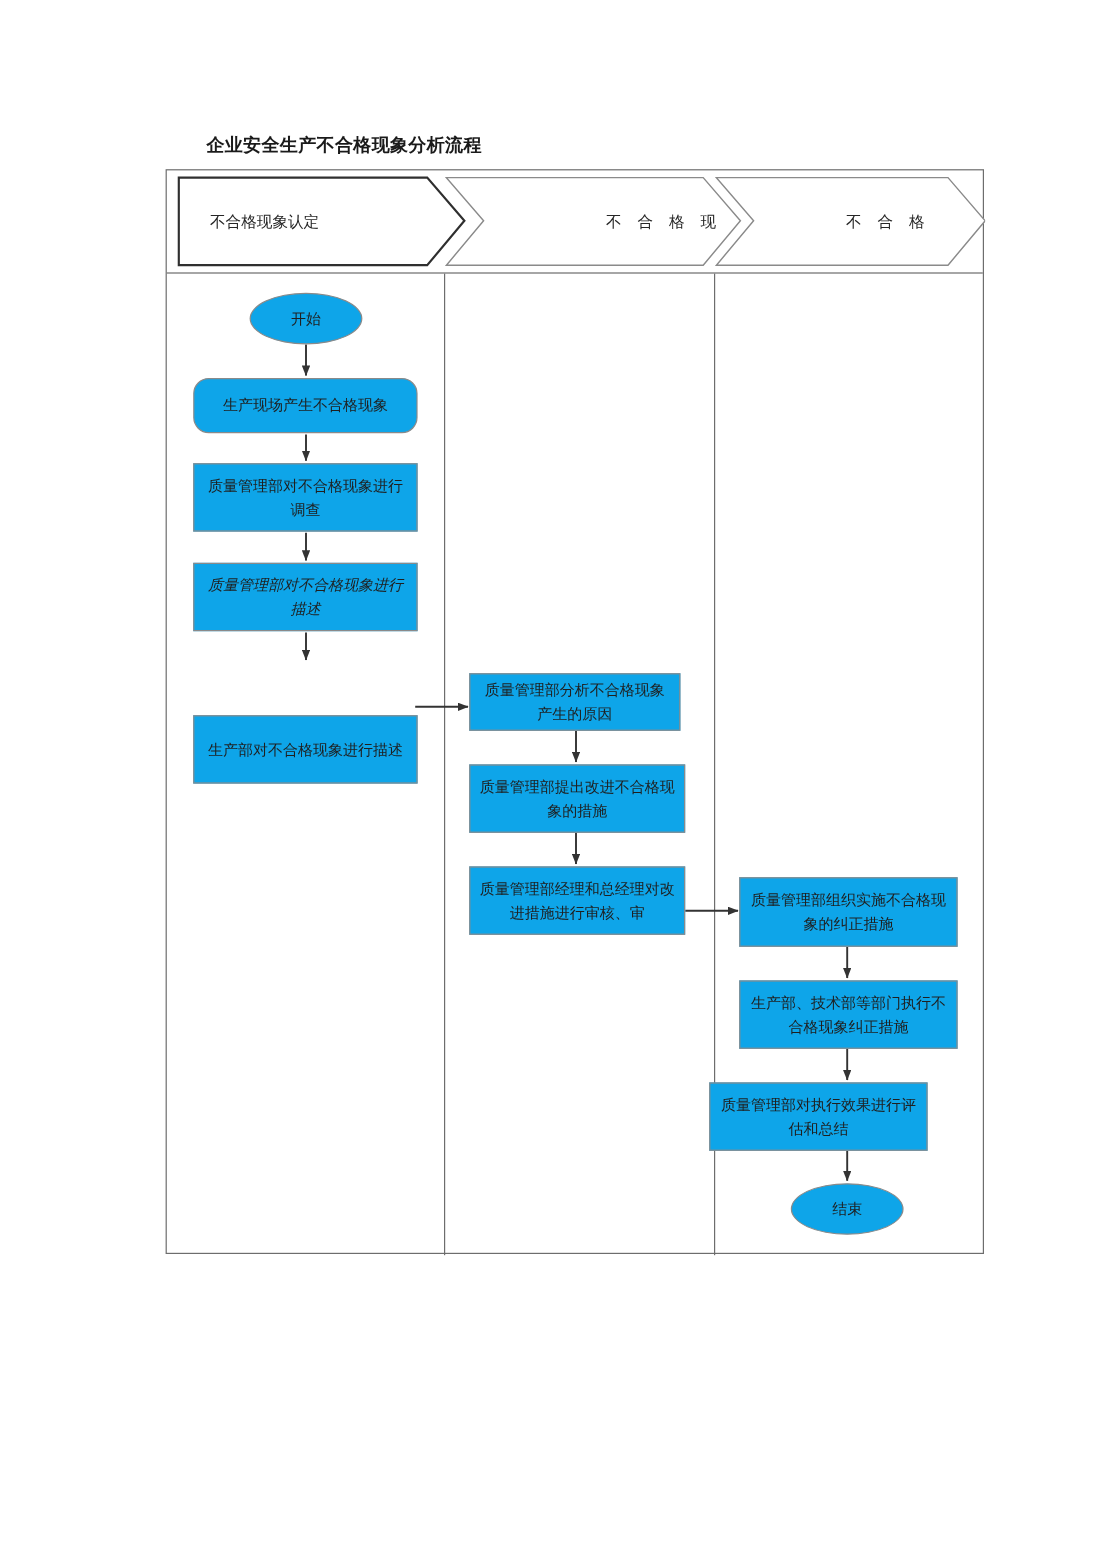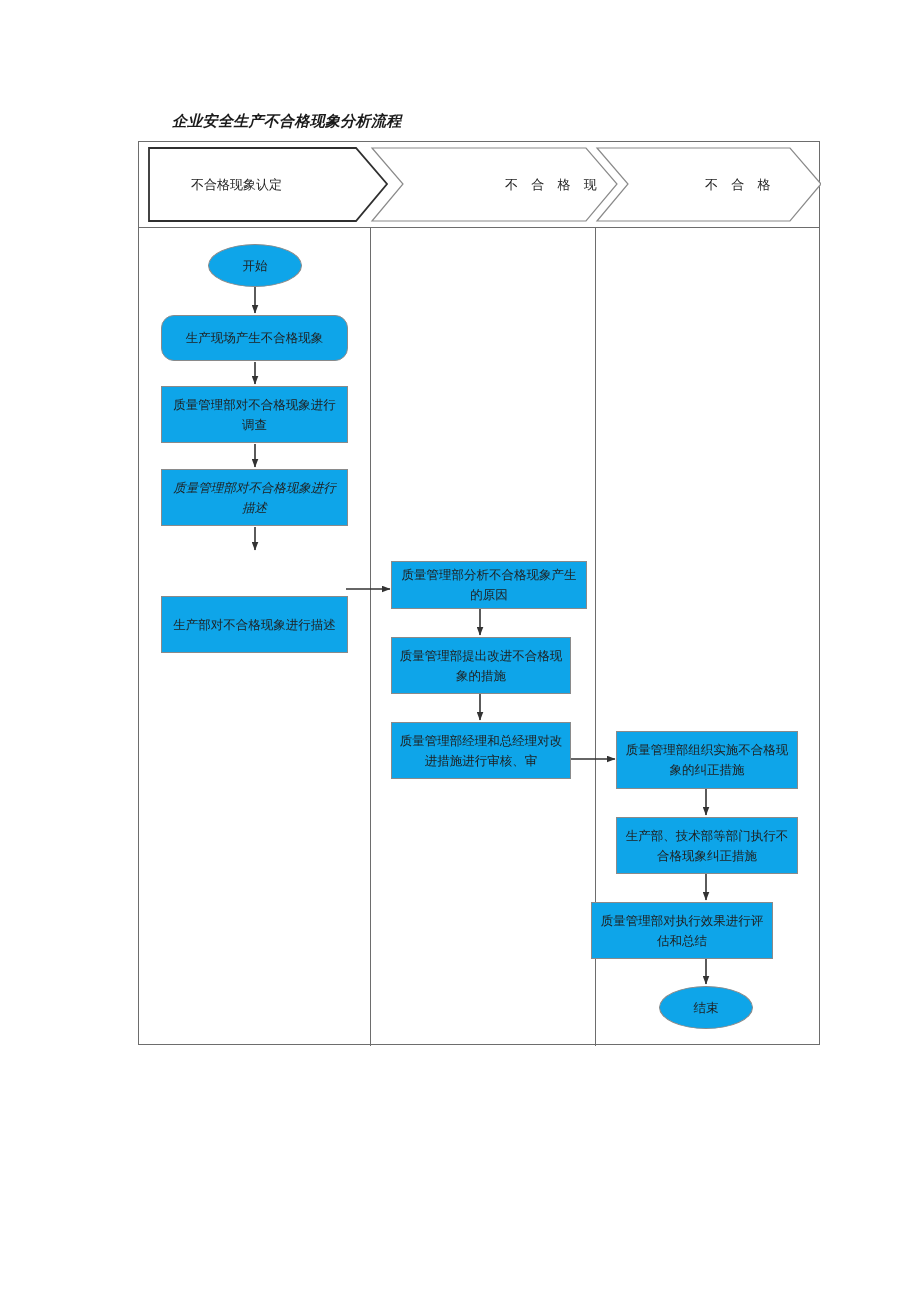--- a/index.html
+++ b/index.html
@@ -18,21 +18,20 @@
   #page-title {
     position: absolute;
     left: 172px;
     top: 112px;
     font-family: "Liberation Sans", "DejaVu Sans", sans-serif;
     font-size: 15px;
     font-weight: 600;
     color: #1a1a1a;
     letter-spacing: 0.3px;
     white-space: nowrap;
-    font-style: italic;
   }
 
   #diagram-frame {
     position: absolute;
     left: 138px;
     top: 141px;
     width: 682px;
     height: 904px;
     border: 1px solid #6d6d6d;
     box-sizing: border-box;
@@ -114,21 +113,21 @@
   <div id="header-band">
     <svg id="header-svg" width="682" height="86" viewBox="0 0 682 86">
 
       <path d="M10,6 L217,6 L248,42 L217,79 L10,79 Z" fill="#ffffff" stroke="#2f2f2f" stroke-width="1.8"></path>
 
       <path d="M233,6 L447,6 L478,42 L447,79 L233,79 L264,42 Z" fill="#ffffff" stroke="#8a8a8a" stroke-width="1.2"></path>
 
       <path d="M458,6 L651,6 L682,42 L651,79 L458,79 L489,42 Z" fill="#ffffff" stroke="#8a8a8a" stroke-width="1.2"></path>
     </svg>
 
-    <div class="chev-label" style="left:52px; top:34px;">不合格现象认定</div>
+    <div class="chev-label" style="left:36px; top:34px;">不合格现象认定</div>
     <div class="chev-label spaced" style="left:366px; top:34px;text-align:center;">不 合 格 现</div>
     <div class="chev-label spaced" style="left:566px; top:34px;">不  合  格</div>
   </div>
 
   <div class="lane-divider" id="lane-divider-1"></div>
   <div class="lane-divider" id="lane-divider-2"></div>
 
   <svg id="connectors" width="682" height="904" viewBox="0 0 682 904">
     <defs>
       <marker id="arrowhead" markerWidth="9" markerHeight="7" refX="8.5" refY="3.5" orient="auto" markerUnits="userSpaceOnUse">
@@ -156,21 +155,21 @@
   <div class="node terminator" style="left:69px; top:102px; width:94px; height:43px;">开始</div>
 
   <div class="node process" style="left:22px; top:173px; width:187px; height:46px;border-radius:13px;">生产现场产生不合格现象</div>
 
   <div class="node process" style="left:22px; top:244px; width:187px; height:57px;">质量管理部对不合格现象进行调查</div>
 
   <div class="node process" style="left:22px; top:327px; width:187px; height:57px;font-style:italic;">质量管理部对不合格现象进行描述</div>
 
   <div class="node process" style="left:22px; top:410px; width:187px; height:57px;margin-top:44px;">生产部对不合格现象进行描述</div>
 
-  <div class="node process" style="left:252px; top:419px; width:196px; height:48px;">质量管理部分析不合格现象产生的原因</div>
+  <div class="node process" style="left:252px; top:419px; width:176px; height:48px;">质量管理部分析不合格现象产生的原因</div>
 
   <div class="node process" style="left:252px; top:495px; width:180px; height:57px;">质量管理部提出改进不合格现象的措施</div>
 
   <div class="node process" style="left:252px; top:580px; width:180px; height:57px;">质量管理部经理和总经理对改进措施进行审核、审</div>
 
   <div class="node process" style="left:477px; top:589px; width:182px; height:58px;">质量管理部组织实施不合格现象的纠正措施</div>
 
   <div class="node process" style="left:477px; top:675px; width:182px; height:57px;">生产部、技术部等部门执行不合格现象纠正措施</div>
 
   <div class="node process" style="left:452px; top:760px; width:182px; height:57px;">质量管理部对执行效果进行评估和总结</div>

